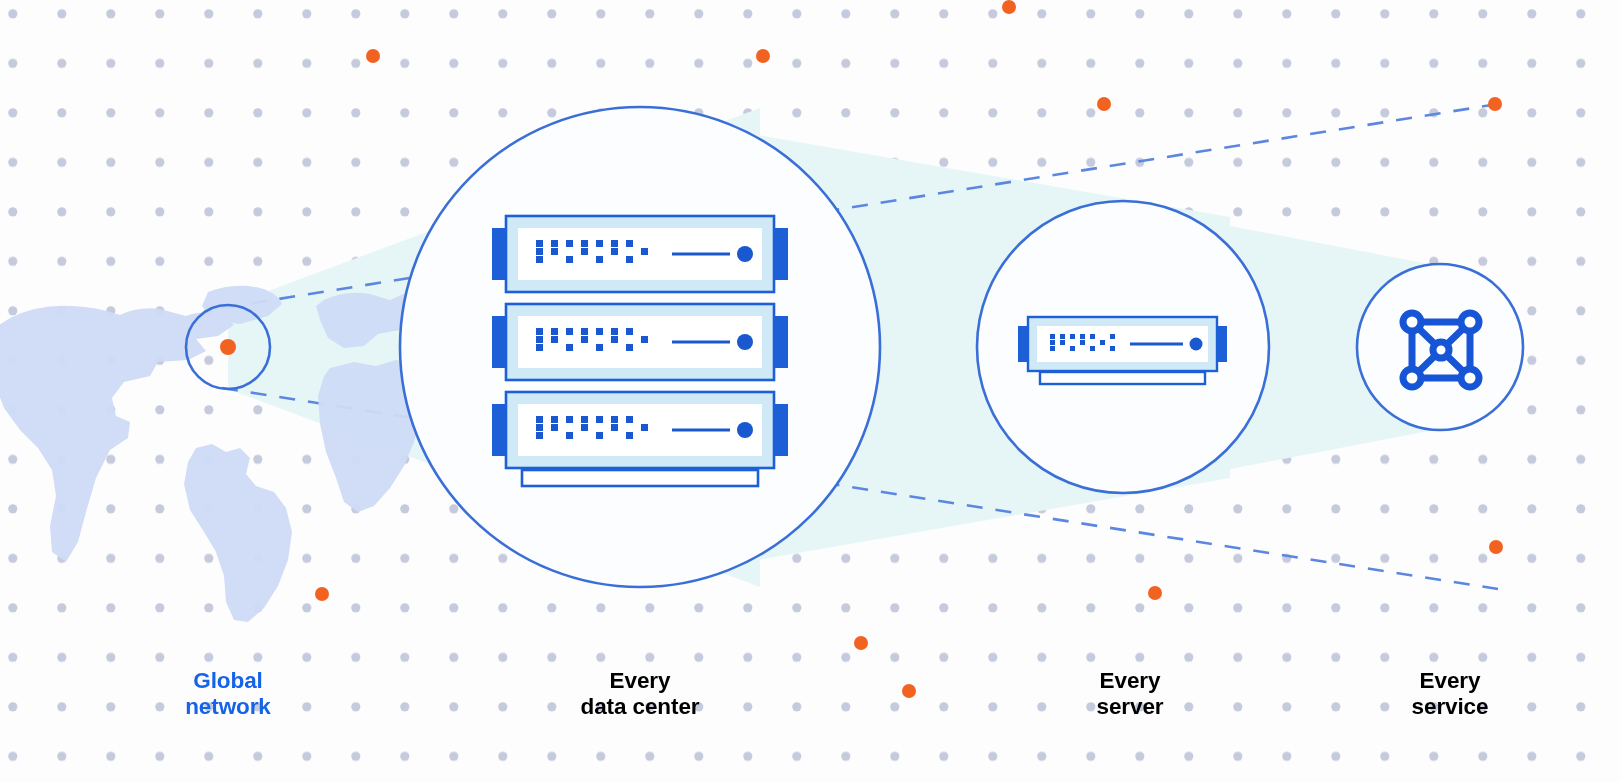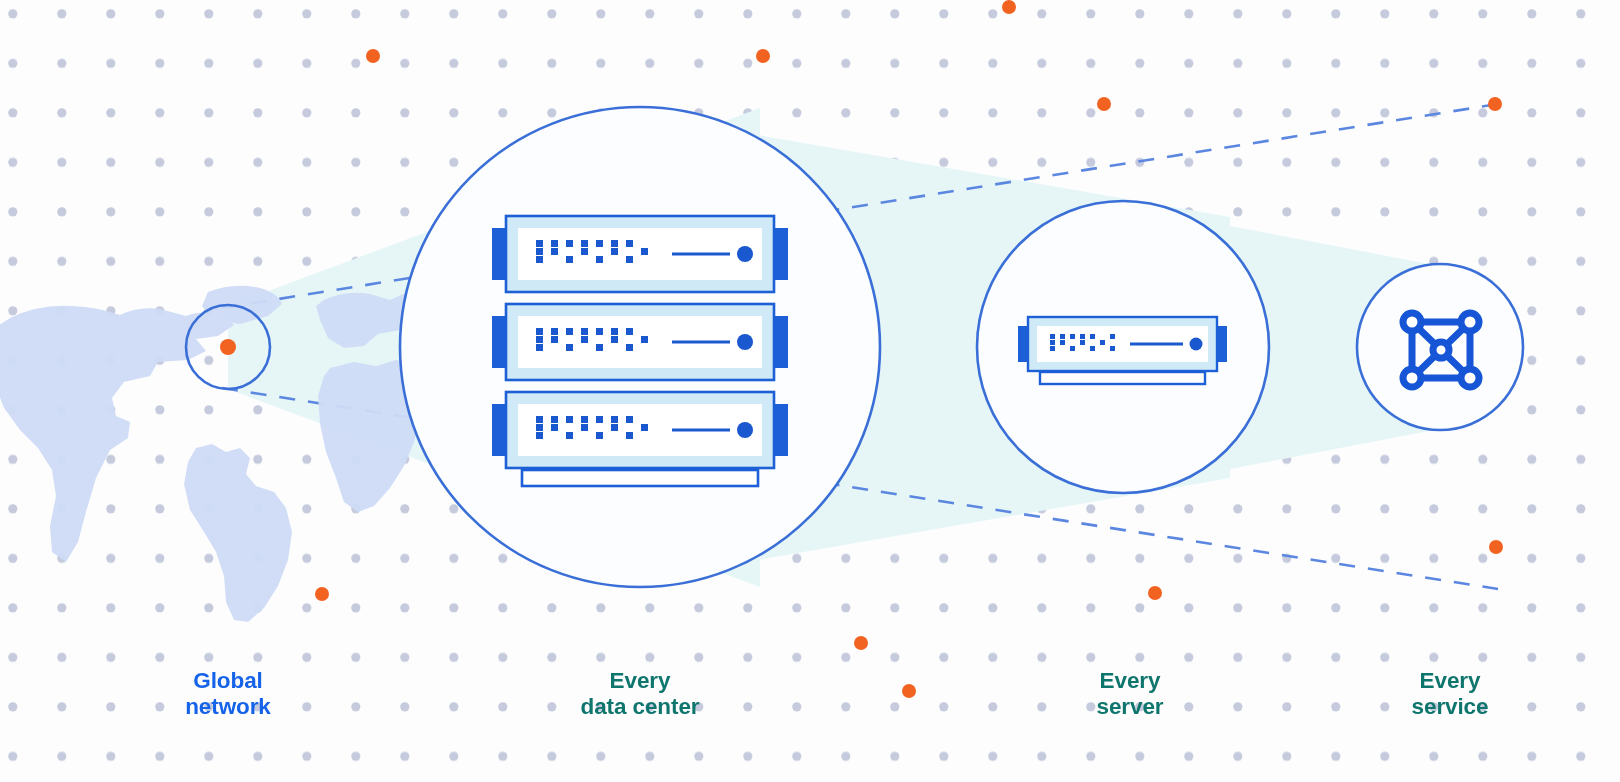--- a/index.html
+++ b/index.html
@@ -35,21 +35,21 @@
     pointer-events: none;
   }
   .stage-label {
     position: absolute;
     text-align: center;
     font-size: 22.5px;
     font-weight: 700;
     line-height: 1.17;
     letter-spacing: -0.1px;
     white-space: pre-line;
-    color: #0f766e;
+    color: #000000;
   }
   .stage-label.accent {
     color: #1563e8;
   }
 </style>
 </head>
 <body>
 
 <div id="stage">
 

